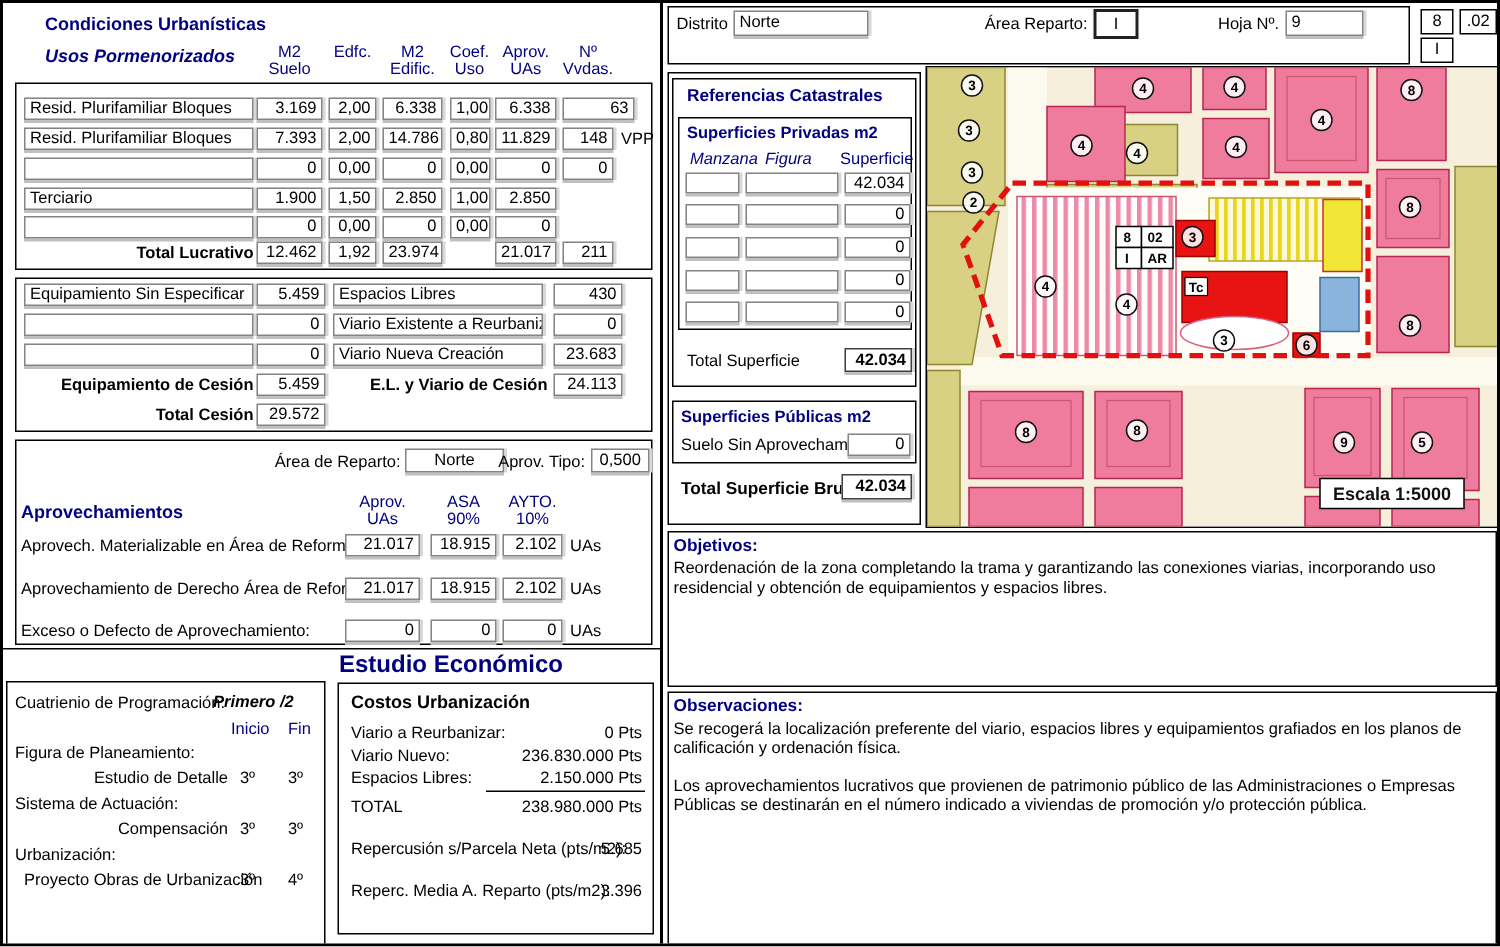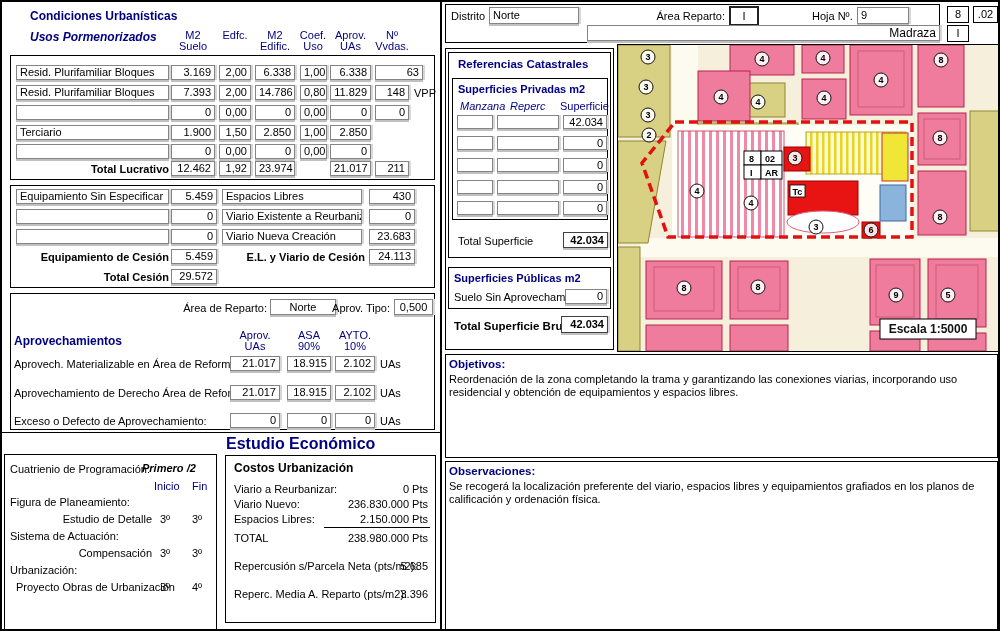--- a/index.html
+++ b/index.html
@@ -313,35 +313,32 @@
   <div class="lbl" style="left:449px;top:8px;">Distrito</div>
   <div class="inp vl" style="left:487px;top:5px;width:90px;height:17px;">
       <span style="line-height:15px;">Norte</span>
     </div>
   <div class="lbl r" style="left:650px;top:8px;width:73px;">Área Reparto:</div>
   <div class="box thick c" style="left:727px;top:4px;width:30px;height:20px;line-height:16px;"><span>I</span></div>
   <div class="lbl" style="left:810px;top:8px;">Hoja Nº.</div>
   <div class="inp vl" style="left:855px;top:5px;width:52px;height:17px;">
       <span style="line-height:15px;">9</span>
     </div>
-  <div class="inp vr" style="left:585px;top:23px;width:353px;height:16px;">
-      <span style="line-height:14px;font-size:12px;">Madraza</span>
-    </div>
   <div class="box c" style="left:945px;top:4px;width:22px;height:17px;line-height:15px;"><span>8</span></div>
   <div class="box c" style="left:971px;top:4px;width:25px;height:17px;line-height:15px;"><span>.02</span></div>
   <div class="box c" style="left:945px;top:23px;width:22px;height:17px;line-height:15px;"><span>I</span></div>
   <div class="lbl" style="left:984px;top:26px;margin-left:44px;">A R</div>
 
   <div class="box" style="left:443px;top:46px;width:169px;height:302px;"></div>
   <div class="box" style="left:446px;top:50px;width:163px;height:206px;"></div>
   <div class="lbl navy b" style="left:456px;top:56px;font-size:11.5px;">Referencias Catastrales</div>
   <div class="box" style="left:450px;top:76px;width:156px;height:142px;"></div>
   <div class="lbl navy b" style="left:456px;top:81px;">Superficies Privadas m2</div>
   <div class="lbl navy i" style="left:458px;top:98px;">Manzana</div>
-  <div class="lbl navy i" style="left:508px;top:98px;">Reperc</div>
+  <div class="lbl navy i" style="left:508px;top:98px;">Figura</div>
   <div class="lbl navy" style="left:558px;top:98px;">Superficie</div>
 
   <div class="inp" style="left:455px;top:113px;width:36px;height:14px;"></div>
   <div class="inp" style="left:495px;top:113px;width:62px;height:14px;"></div>
   <div class="inp vr" style="left:561px;top:113px;width:44px;height:14px;">
       <span>42.034</span>
     </div>
   <div class="inp" style="left:455px;top:134px;width:36px;height:14px;"></div>
   <div class="inp" style="left:495px;top:134px;width:62px;height:14px;"></div>
   <div class="inp vr" style="left:561px;top:134px;width:44px;height:14px;">
@@ -512,14 +509,15 @@
     </svg>
   </div>
 
   <div class="box" style="left:443px;top:352px;width:553px;height:104px;"></div>
   <div class="lbl navy b" style="left:447px;top:356px;font-size:11.5px;">Objetivos:</div>
   <div class="lbl" style="left:447px;top:371px;width:540px;white-space:normal;line-height:13px;">Reordenación de la zona completando la trama y garantizando las conexiones viarias, incorporando uso residencial y obtención de equipamientos y espacios libres.</div>
 
   <div class="box" style="left:443px;top:459px;width:553px;height:169px;"></div>
   <div class="lbl navy b" style="left:447px;top:463px;font-size:11.5px;">Observaciones:</div>
   <div class="lbl" style="left:447px;top:478px;width:540px;white-space:normal;line-height:13px;">Se recogerá la localización preferente del viario, espacios libres y equipamientos grafiados en los planos de calificación y ordenación física.</div>
+  <div class="lbl" style="left:447px;top:516px;width:540px;white-space:normal;line-height:13px;">Los aprovechamientos lucrativos que provienen de patrimonio público de las Administraciones o Empresas Públicas se destinarán en el número indicado a viviendas de promoción y/o protección pública.</div>
 
 </div>
 
 </body></html>

